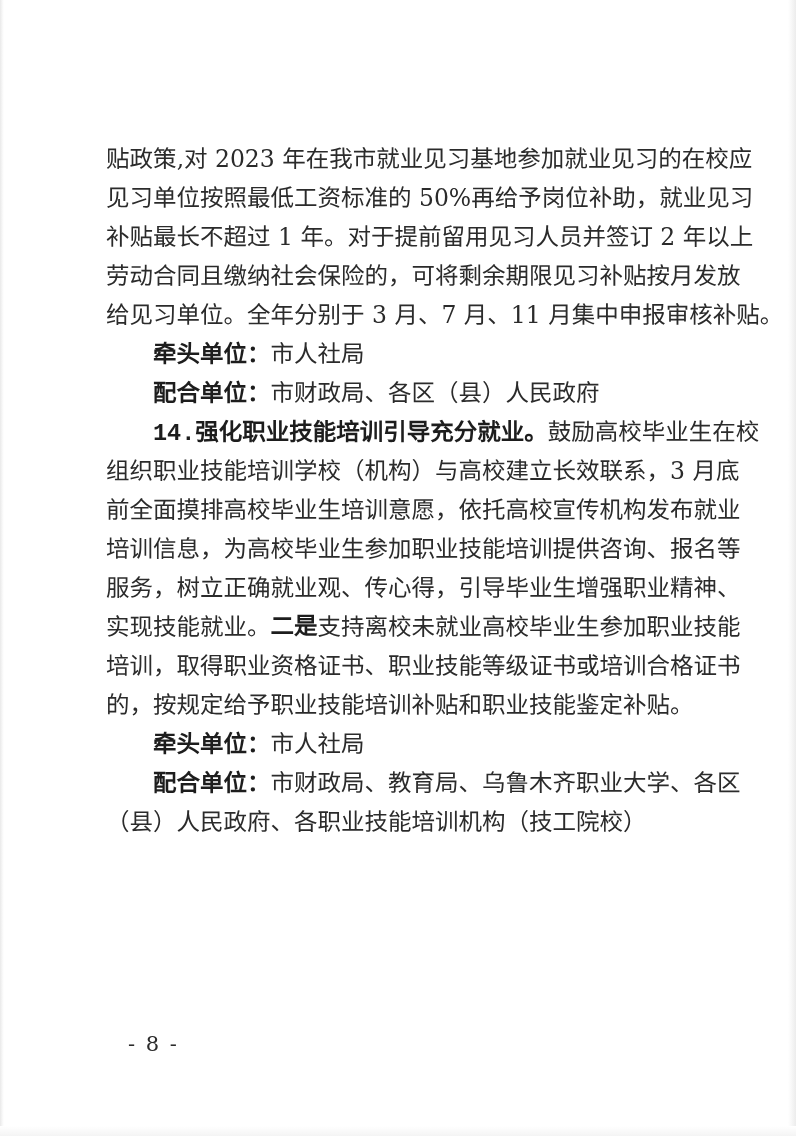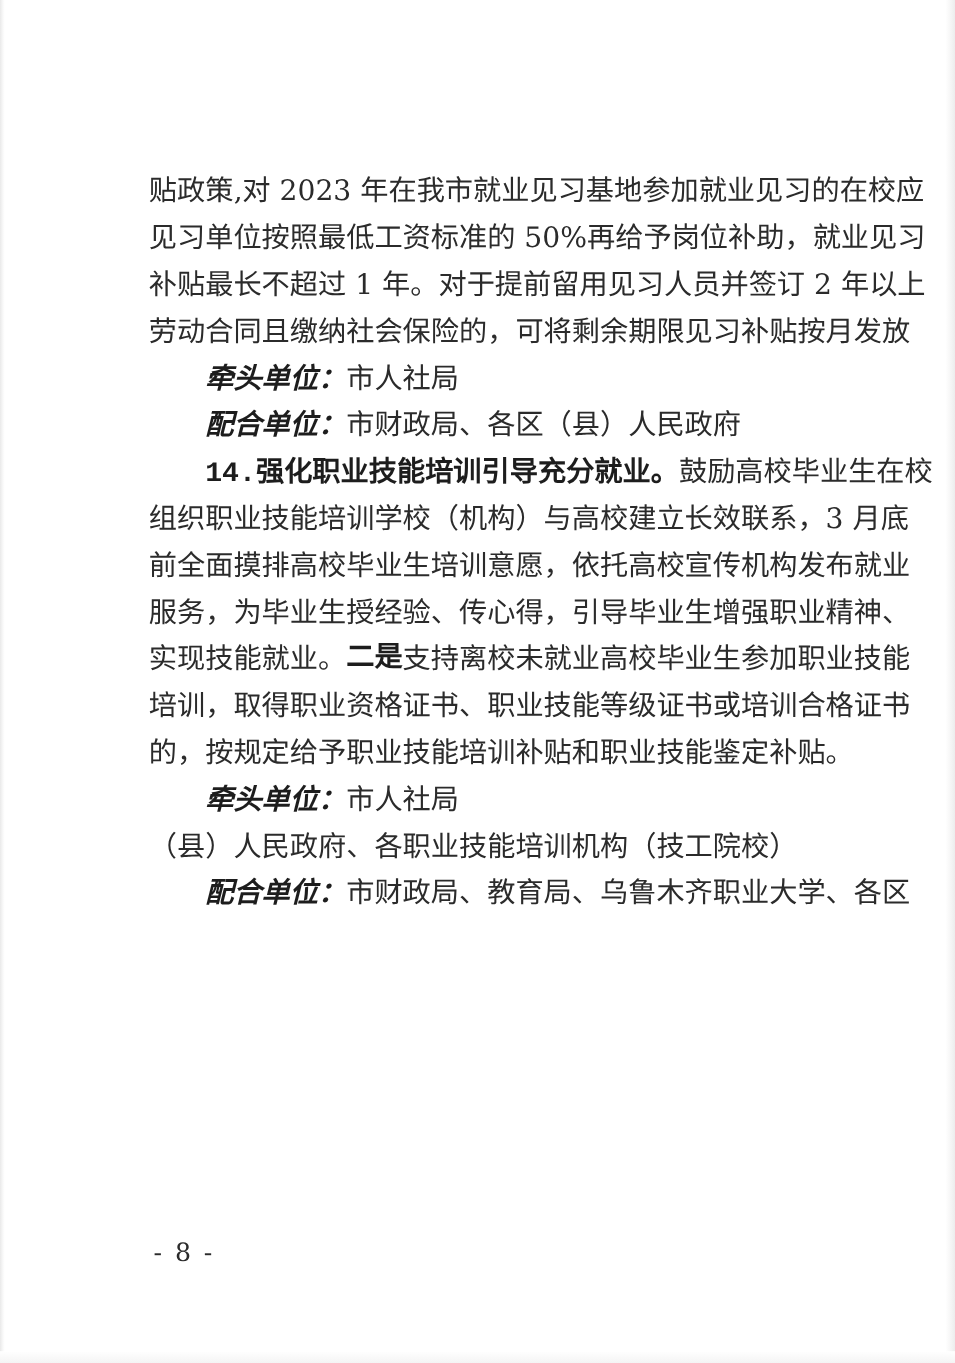--- a/index.html
+++ b/index.html
@@ -43,21 +43,21 @@
     bottom: 0;
     left: 0;
     width: 100%;
     height: 10px;
     background: linear-gradient(to top, #f4f4f4 0%, #ffffff 100%);
     pointer-events: none;
   }
 
   .body-text {
     position: absolute;
-    left: 124px;
+    left: 106px;
     top: 140px;
     width: 578px;
     color: #2b2b2b;
   }
 
   
   .line {
     display: flex;
     justify-content: space-between;
     height: 39px;
@@ -81,21 +81,20 @@
   .bold {
     font-weight: 700;
     font-family: Liberation Mono, monospace;
     color: #1d1d1d;
   }
 
   .label {
     font-weight: 700;
     font-family: "DejaVu Sans", "Liberation Sans", sans-serif;
     color: #1d1d1d;
-    font-style: italic;
   }
 
   .page-number {
     position: absolute;
     left: 128px;
     top: 1032px;
     font-size: 21px;
     letter-spacing: 2px;
     color: #2b2b2b;
     font-family: "DejaVu Serif", "Liberation Serif", serif;
@@ -117,20 +116,23 @@
     </div>
     <div class="line">
       <span>见习单位按照最低工资标准的 50%再给予岗位补助，就业见习</span>
     </div>
     <div class="line">
       <span>补贴最长不超过 1 年。对于提前留用见习人员并签订 2 年以上</span>
     </div>
     <div class="line">
       <span>劳动合同且缴纳社会保险的，可将剩余期限见习补贴按月发放</span>
     </div>
+    <div class="line no-justify">
+      <span>给见习单位。全年分别于 3 月、7 月、11 月集中申报审核补贴。</span>
+    </div>
 
     <div class="line no-justify indent-2">
       <span class="label">牵头单位：</span><span>市人社局</span>
     </div>
 
     <div class="line no-justify indent-2">
       <span class="label">配合单位：</span><span>市财政局、各区（县）人民政府</span>
     </div>
 
     <div class="line no-justify indent-2">
@@ -138,45 +140,48 @@
     </div>
 
 
     <div class="line">
       <span>组织职业技能培训学校（机构）与高校建立长效联系，3 月底</span>
     </div>
     <div class="line">
       <span>前全面摸排高校毕业生培训意愿，依托高校宣传机构发布就业</span>
     </div>
     <div class="line">
-      <span>服务，为毕业生授经验、传心得，引导毕业生增强职业精神、</span>
+      <span>培训信息，为高校毕业生参加职业技能培训提供咨询、报名等</span>
+    </div>
+    <div class="line">
+      <span>服务，树立正确就业观、传心得，引导毕业生增强职业精神、</span>
     </div>
 
     <div class="line">
       <span>实现技能就业。</span>
         <span class="bold">二是</span>
         <span>支持离校未就业高校毕业生参加职业技能</span>
     </div>
 
     <div class="line">
       <span>培训，取得职业资格证书、职业技能等级证书或培训合格证书</span>
     </div>
     <div class="line no-justify">
       <span>的，按规定给予职业技能培训补贴和职业技能鉴定补贴。</span>
     </div>
 
     <div class="line no-justify indent-2">
       <span class="label">牵头单位：</span><span>市人社局</span>
     </div>
 
+    <div class="line indent-2">
+      <span><span class="label">配合单位：</span><span>市财政局、教育局、乌鲁木齐职业大学、各区</span></span>
+    </div>
     <div class="line no-justify">
       <span>（县）人民政府、各职业技能培训机构（技工院校）</span>
-    </div>
-    <div class="line indent-2">
-      <span><span class="label">配合单位：</span><span>市财政局、教育局、乌鲁木齐职业大学、各区</span></span>
     </div>
 
 
   </div>
 
   <div class="page-number">- 8 -</div>
 
 </div>
 
 </body></html>

